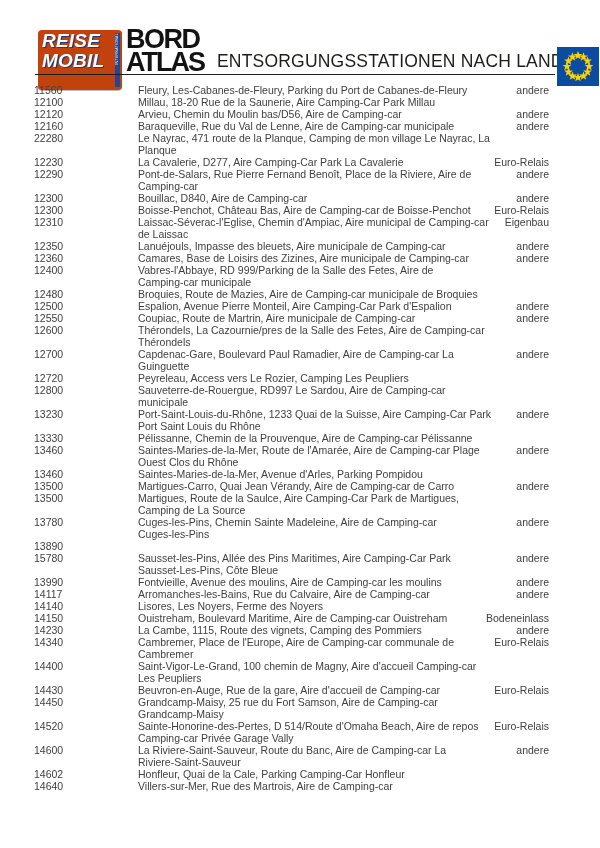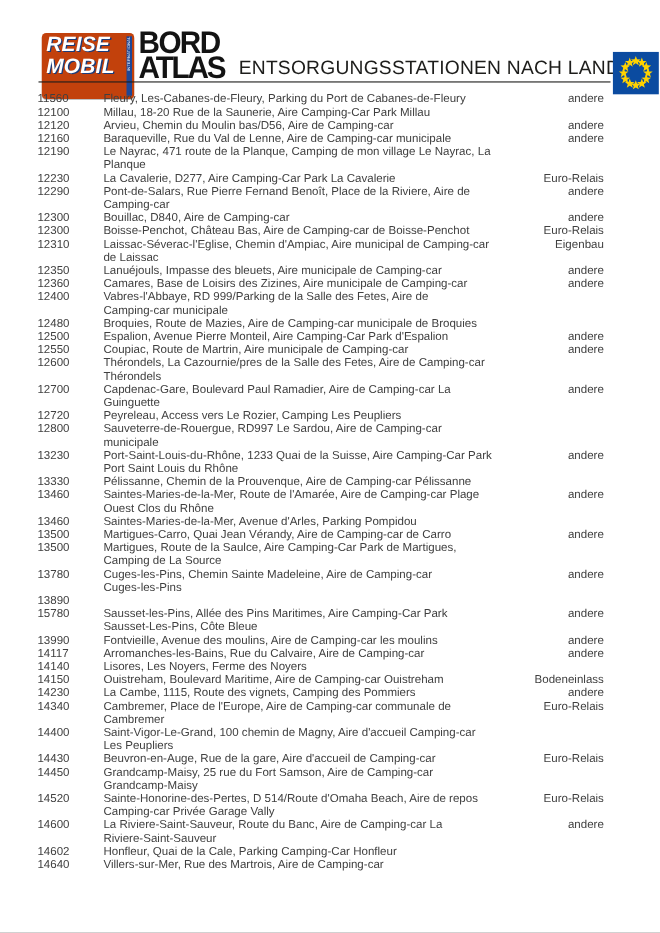--- a/index.html
+++ b/index.html
@@ -91,21 +91,21 @@
     font-size: 10.5px;
     line-height: 12px;
     color: #404040;
   }
   .row {
     display: grid;
     grid-template-columns: 60px 1fr auto;
     align-items: start;
   }
   .code { text-align: left; }
-  .loc  { white-space: pre-wrap; }
+  .loc  { white-space: pre-wrap; margin-left: 44px; }
   .type { text-align: right; }
 </style>
 </head>
 <body>
 
 <div class="page">
 
   <div class="header">
 
     <div class="rm-logo">
@@ -167,21 +167,21 @@
       <div class="type">andere</div>
     </div>
 
     <div class="row">
       <div class="code">12160</div>
       <div class="loc">Baraqueville, Rue du Val de Lenne, Aire de Camping-car municipale</div>
       <div class="type">andere</div>
     </div>
 
     <div class="row">
-      <div class="code">12190</div>
+      <div class="code">22280</div>
       <div class="loc">Le Nayrac, 471 route de la Planque, Camping de mon village Le Nayrac, La
 Planque</div>
       <div class="type"></div>
     </div>
 
     <div class="row">
       <div class="code">12230</div>
       <div class="loc">La Cavalerie, D277, Aire Camping-Car Park La Cavalerie</div>
       <div class="type">Euro-Relais</div>
     </div>

